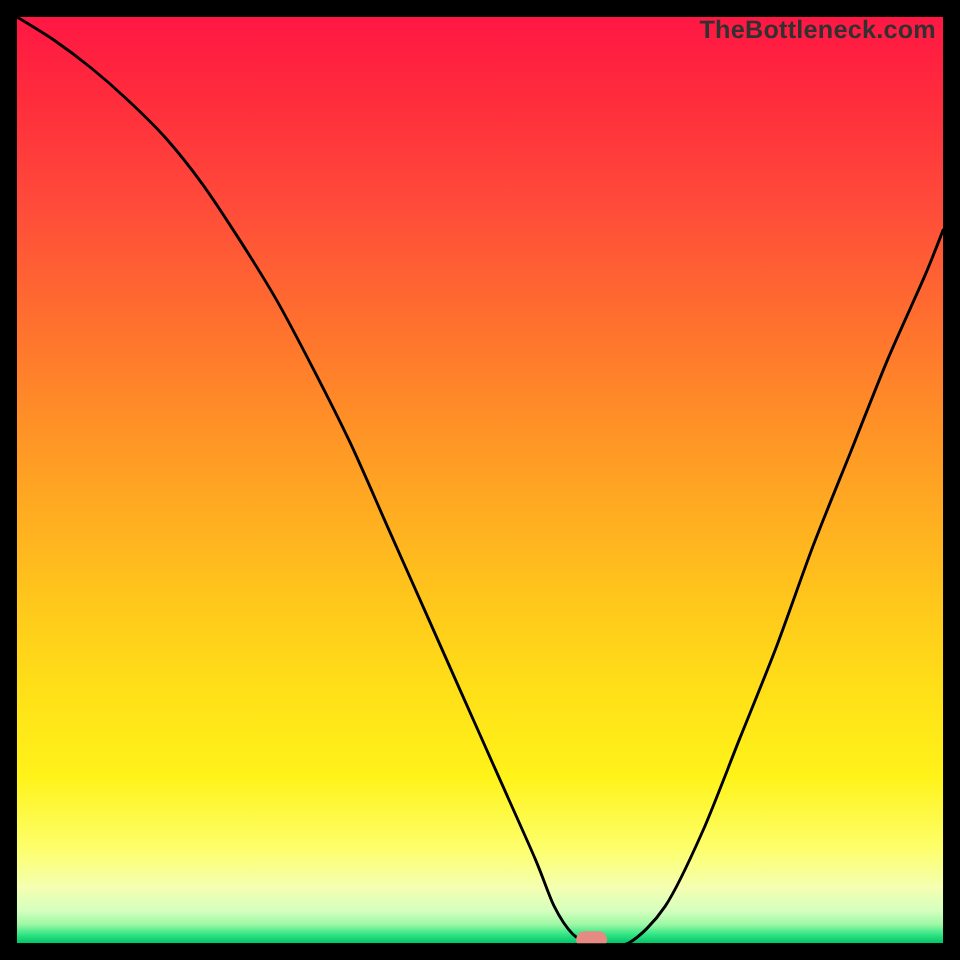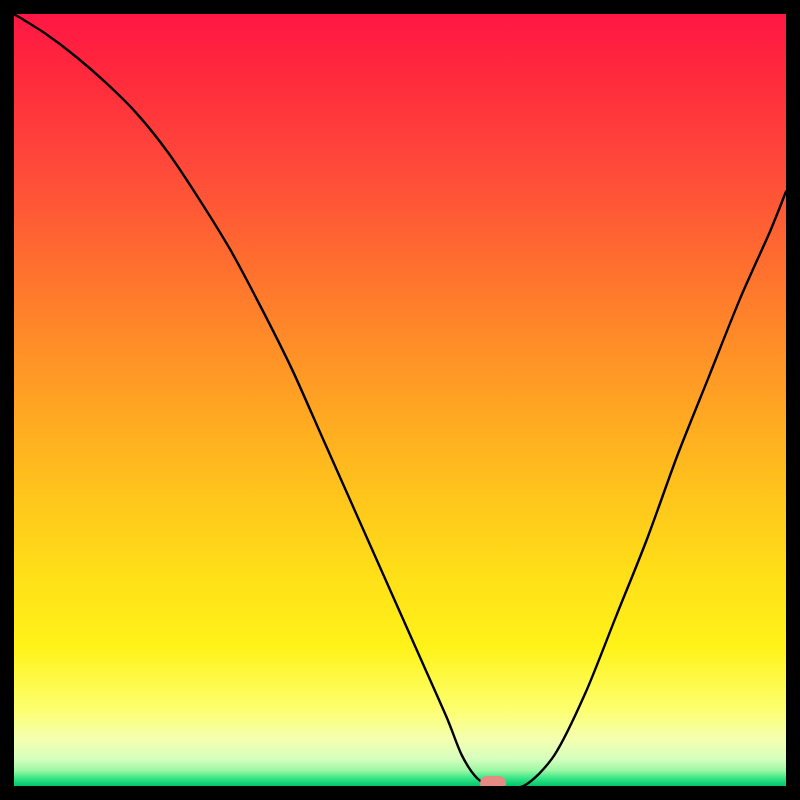--- a/index.html
+++ b/index.html
@@ -75,14 +75,15 @@
 <div class="frame">
   <div class="plot">
     <div class="gradient"></div>
 
     <svg class="curve" viewBox="0 0 772 772" preserveAspectRatio="none">
       <path id="curve-path" d="M 0.00 0.00 C 4.37 2.73, 22.13 13.28, 30.88 19.30 C 39.63 25.32, 53.01 35.35, 61.76 42.46 C 70.51 49.57, 83.89 61.28, 92.64 69.48 C 101.39 77.68, 114.77 90.52, 123.52 100.36 C 132.27 110.20, 145.65 126.93, 154.40 138.96 C 163.15 150.99, 176.53 171.61, 185.28 185.28 C 194.03 198.95, 207.41 220.15, 216.16 235.46 C 224.91 250.77, 238.29 276.41, 247.04 293.36 C 255.79 310.31, 269.17 336.53, 277.92 355.12 C 286.67 373.71, 300.05 404.91, 308.80 424.60 C 317.55 444.29, 330.93 474.39, 339.68 494.08 C 348.43 513.77, 361.81 543.87, 370.56 563.56 C 379.31 583.25, 392.69 613.35, 401.44 633.04 C 410.19 652.73, 425.76 687.21, 432.32 702.52 C 438.88 717.83, 443.39 732.37, 447.76 741.12 C 452.13 749.87, 458.83 759.91, 463.20 764.28 C 467.57 768.65, 472.08 770.91, 478.64 772.00 C 485.20 773.09, 500.77 776.37, 509.52 772.00 C 518.27 767.63, 531.65 754.24, 540.40 741.12 C 549.15 728.00, 562.53 699.05, 571.28 679.36 C 580.03 659.67, 593.41 624.03, 602.16 602.16 C 610.91 580.29, 624.29 547.93, 633.04 524.96 C 641.79 501.99, 655.17 463.01, 663.92 440.04 C 672.67 417.07, 686.05 384.71, 694.80 362.84 C 703.55 340.97, 716.93 306.42, 725.68 285.64 C 734.43 264.86, 750.00 231.47, 756.56 216.16 C 763.12 200.85, 769.81 183.03, 772.00 177.56" fill="none" stroke="#000" stroke-width="2.4" stroke-linecap="round" stroke-linejoin="round"></path>
     </svg>
 
     <div id="opt-marker" class="marker" style="left: 478.64px; top: 769px; background: rgb(229, 139, 132);"></div>
 
+    <div class="watermark">TheBottleneck.com</div>
   </div>
 </div>
 
 </body></html>

